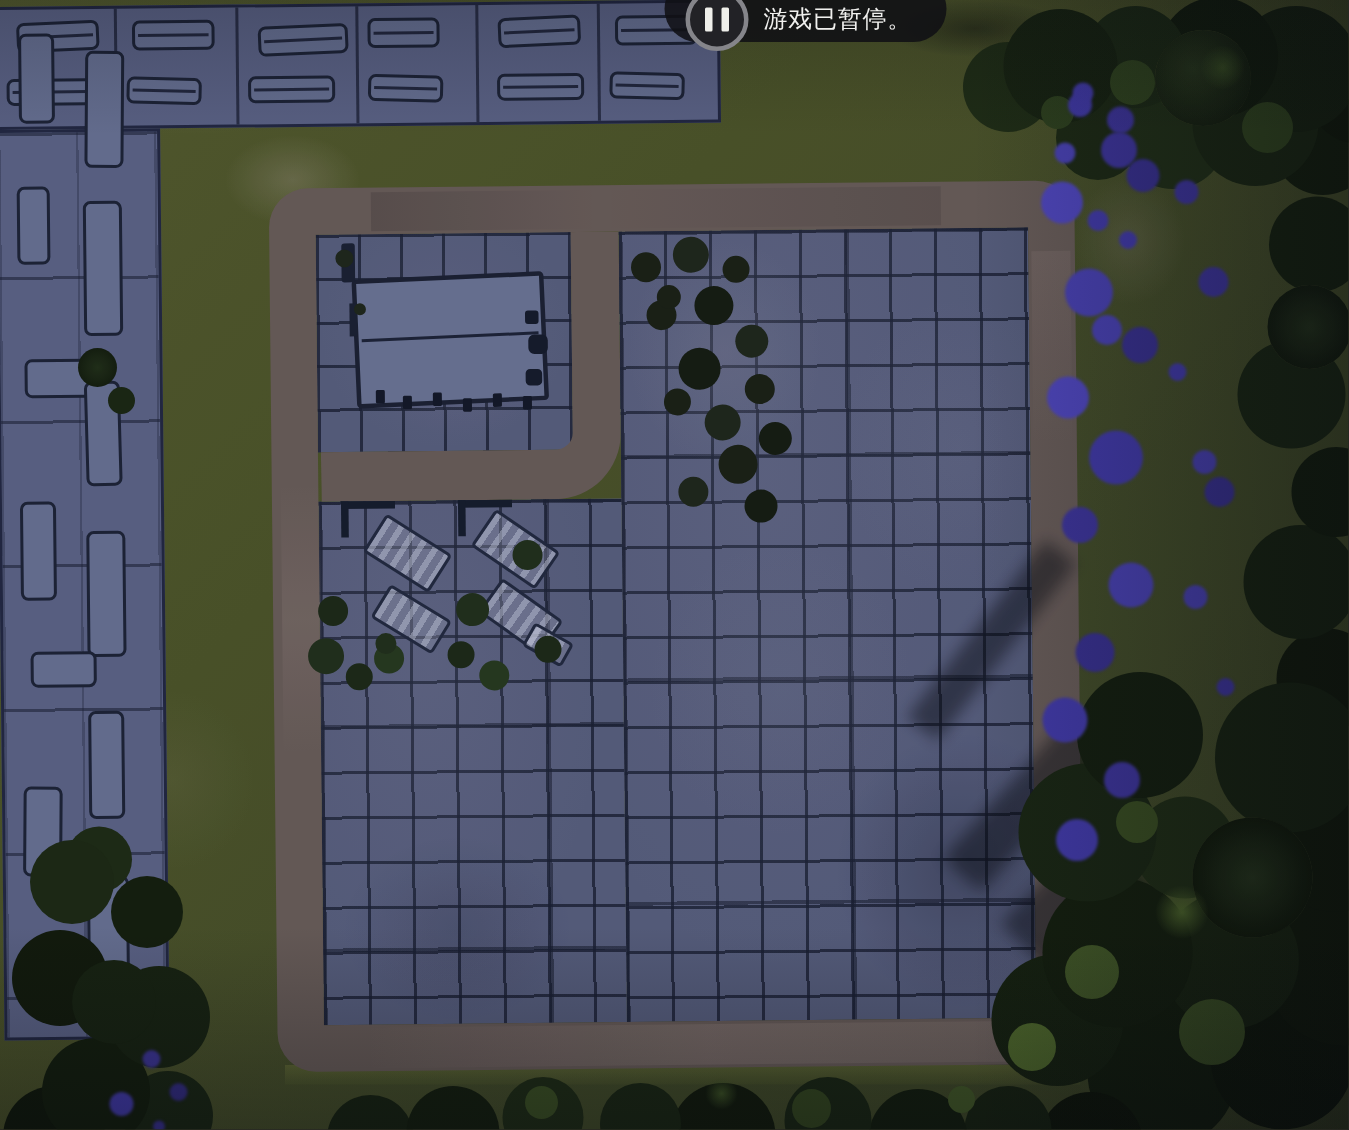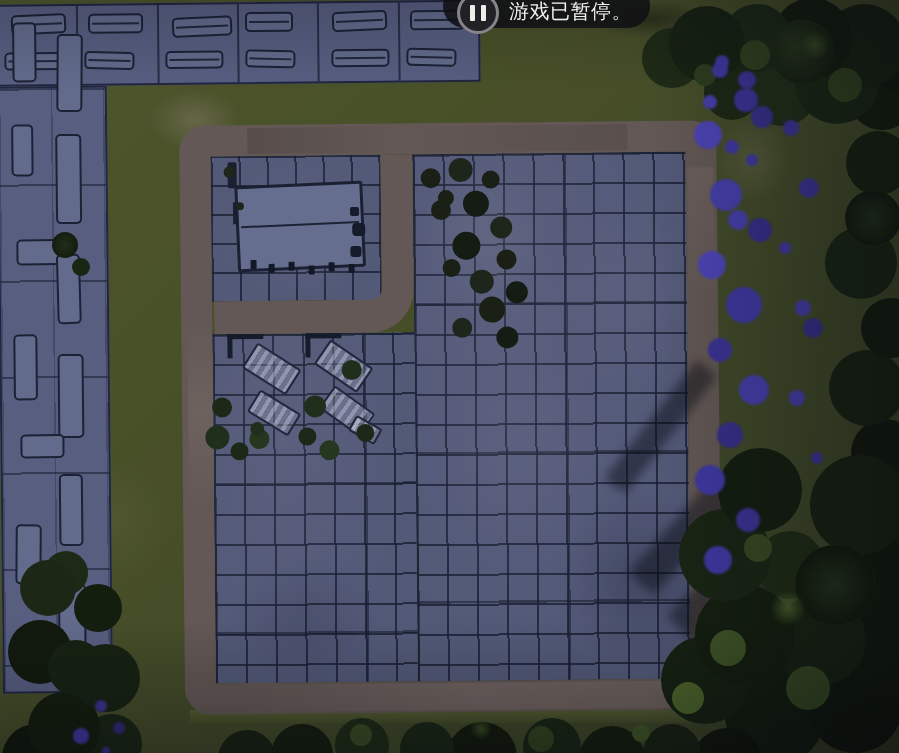--- a/index.html
+++ b/index.html
@@ -116,21 +116,21 @@
   
   #tint{left:0;top:0;width:899px;height:753px;background:rgba(24,28,46,.10);pointer-events:none;}
   #vig-right{left:0;top:0;width:899px;height:753px;background:linear-gradient(to right,transparent 72%,rgba(6,8,14,.38));pointer-events:none;}
   #vig-vert{left:0;top:0;width:899px;height:753px;background:linear-gradient(to bottom,rgba(6,8,14,.18),transparent 12%,transparent 82%,rgba(6,8,14,.32));pointer-events:none;}
   
   #pause-toast{left:443px;top:-16px;height:44px;min-width:188px;border-radius:22px;
     background:rgba(16,16,20,.88);display:flex;align-items:flex-end;padding:0 18px 7px 66px;box-sizing:border-box;z-index:50;}
   #pause-badge{position:absolute;left:14px;top:8px;width:42px;height:42px;border-radius:50%;
     background:#222226;border:3px solid #85858a;box-sizing:border-box;display:flex;align-items:center;justify-content:center;gap:6px;}
   .pause-bar{width:5px;height:16px;background:#efefea;border-radius:1px;}
-  #pause-label{color:var(--toast-text,#f0f0ee);font-size:20px;letter-spacing:.5px;line-height:1;white-space:nowrap;}
+  #pause-label{color:var(--toast-text,#f0f0ee);font-size:16px;letter-spacing:.5px;line-height:1;white-space:nowrap;}
 </style>
 </head>
 <body>
 
 <div id="viewport">
 
   <div class="patch" style="left:30px;top:0;width:200px;height:90px;background:radial-gradient(closest-side,rgba(150,150,110,.22),transparent);"></div>
   <div class="patch" style="left:320px;top:0;width:140px;height:50px;background:radial-gradient(closest-side,rgba(160,160,120,.18),transparent);"></div>
   <div class="patch" style="left:0;top:150px;width:90px;height:260px;background:radial-gradient(closest-side,rgba(140,145,100,.15),transparent);"></div>
   <div class="patch" style="left:150px;top:90px;width:90px;height:60px;background:radial-gradient(closest-side,rgba(185,170,160,.28),transparent);"></div>

